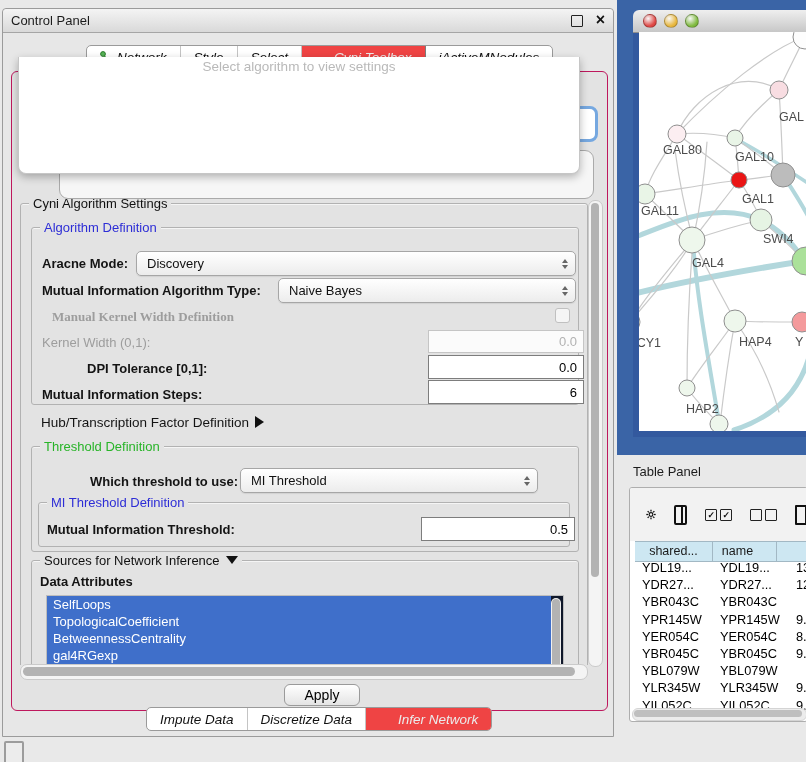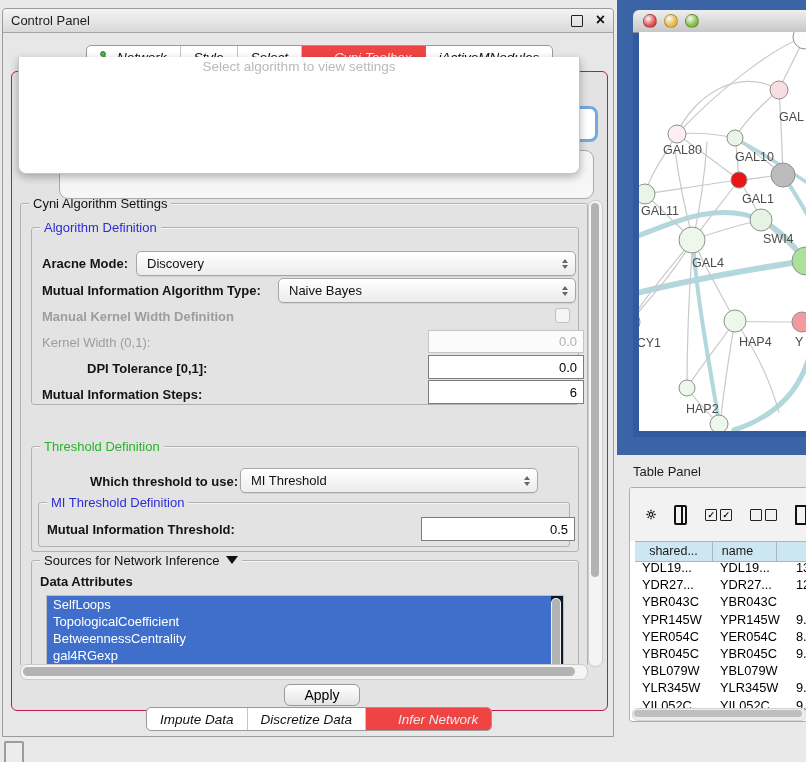--- a/index.html
+++ b/index.html
@@ -176,36 +176,39 @@
                 </span>
             </div>
             <span class="lbl b" style="left:10px;top:55px;">Mutual Information Algorithm Type:</span>
             <div class="combo" style="left:246px;top:50px;width:264px;height:23px;">
               <span>Naive Bayes</span>
               <span class="arr">
                   <i class="up"></i>
                   <i class="dn"></i>
                 </span>
             </div>
-            <span class="lbl b dis" style="left:10px;top:81px;">Manual Kernel Width Definition</span>
+            <span class="lbl b dis" style="left:20px;top:81px;font-family:Liberation Serif, serif;">Manual Kernel Width Definition</span>
             <span class="checkbox" style="left:523px;top:80px;"></span>
             <span class="lbl dis" style="left:10px;top:107px;">Kernel Width (0,1):</span>
             <div class="field dis" style="left:396px;top:102px;width:142px;height:21px;">
               <span>0.0</span>
             </div>
             <span class="lbl b" style="left:10px;top:133px;padding-left:45px;">DPI Tolerance [0,1]:</span>
             <div class="field" style="left:396px;top:127px;width:142px;height:22px;">
               <span>0.0</span>
             </div>
             <span class="lbl b" style="left:10px;top:159px;">Mutual Information Steps:</span>
             <div class="field" style="left:396px;top:152px;width:142px;height:22px;">
               <span>6</span>
             </div>
           </div>
 
+          <span class="lbl" style="left:20px;top:211px;font-size:13.5px;">
+            <span>Hub/Transcription Factor Definition</span><span class="tri-right"></span>
+          </span>
 
           <div class="gbox" style="left:10px;top:242px;width:546px;height:104px;">
             <span class="gtitle green">Threshold Definition</span>
             <span class="lbl b" style="left:58px;top:27px;">Which threshold to use:</span>
             <div class="combo" style="left:208px;top:21px;width:264px;height:23px;">
               <span>MI Threshold</span>
               <span class="arr">
                   <i class="up"></i>
                   <i class="dn"></i>
                 </span>

